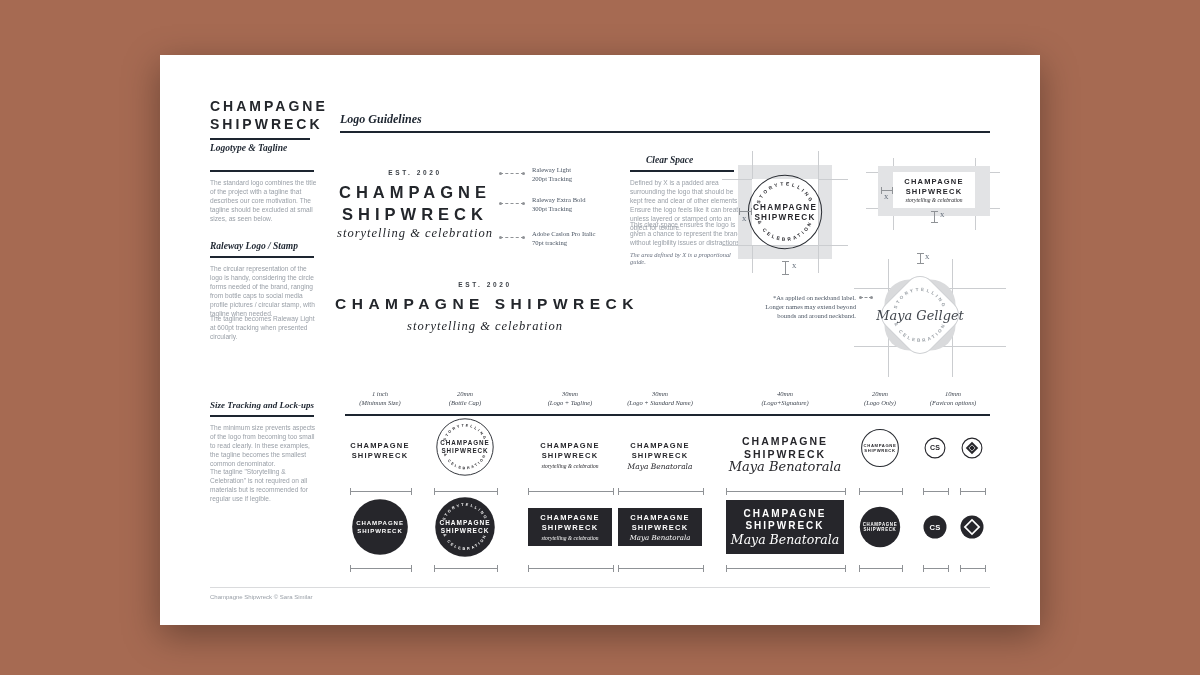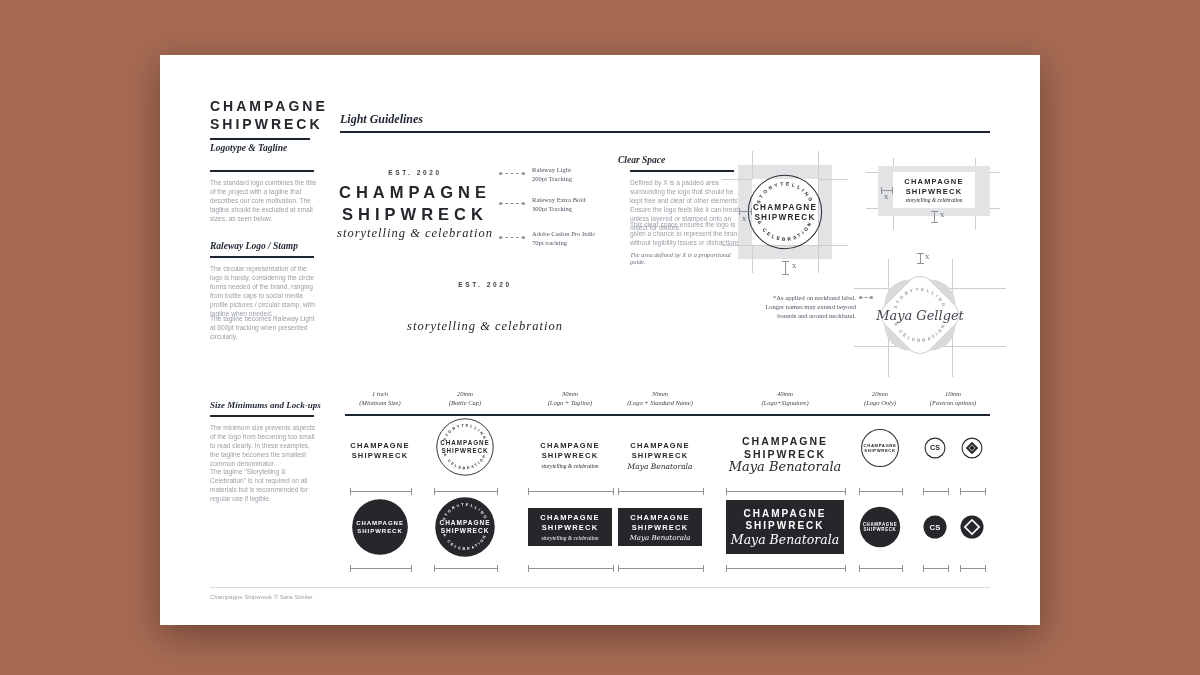--- a/index.html
+++ b/index.html
@@ -76,33 +76,33 @@
     <path id="oarcB" d="M 22,50 A 28,28 0 0 0 78,50"></path>
   </defs>
 </svg>
 
 <div class="page">
 
   <div class="abs brandline" style="left:50px;top:42px">CHAMPAGNE</div>
   <div class="abs brandline" style="left:50px;top:60px">SHIPWRECK</div>
   <div class="abs rule-dark" style="left:50px;top:83px;width:100px"></div>
 
-  <div class="abs serif-h lg" style="left:180px;top:57px">Light Guidelines</div>
+  <div class="abs serif-h lg" style="left:180px;top:57px">Logo Guidelines</div>
   <div class="abs rule-dark" style="left:180px;top:76px;width:650px"></div>
 
   <div class="abs serif-h" style="left:50px;top:88px">Logotype &amp; Tagline</div>
   <div class="abs rule-mid" style="left:50px;top:115px;width:104px"></div>
   <div class="abs bodytxt" style="left:50px;top:123px;width:110px">The standard logo combines the title of the project with a tagline that describes our core motivation. The tagline should be excluded at small sizes, as seen below.</div>
 
   <div class="abs serif-h" style="left:50px;top:186px">Raleway Logo / Stamp</div>
   <div class="abs rule-mid" style="left:50px;top:201px;width:104px"></div>
   <div class="abs bodytxt" style="left:50px;top:209px;width:110px">The circular representation of the logo is handy, considering the circle forms needed of the brand, ranging from bottle caps to social media profile pictures / circular stamp, with tagline when needed.</div>
   <div class="abs bodytxt" style="left:50px;top:259px;width:110px">The tagline becomes Raleway Light at 600pt tracking when presented circularly.</div>
 
-  <div class="abs serif-h" style="left:50px;top:345px;font-size:9px">Size Minimums and Lock-ups</div>
+  <div class="abs serif-h" style="left:50px;top:345px;font-size:9px">Size Tracking and Lock-ups</div>
   <div class="abs rule-mid" style="left:50px;top:360px;width:104px"></div>
   <div class="abs bodytxt" style="left:50px;top:368px;width:110px">The minimum size prevents aspects of the logo from becoming too small to read clearly. In these examples, the tagline becomes the smallest common denominator.</div>
   <div class="abs bodytxt" style="left:50px;top:412px;width:110px">The tagline "Storytelling &amp; Celebration" is not required on all materials but is recommended for regular use if legible.</div>
 
   <div class="abs est c" style="left:170px;top:114px;width:170px">EST. 2020</div>
   <div class="abs bigname c" style="left:170px;top:126px;width:170px">CHAMPAGNE</div>
   <div class="abs bigname c" style="left:170px;top:148px;width:170px">SHIPWRECK</div>
   <div class="abs tagline c" style="left:170px;top:171px;width:170px">storytelling &amp; celebration</div>
 
   <div class="callout-arrow" style="left:340px;top:118px"></div>
@@ -115,23 +115,24 @@
     <div>Raleway Extra Bold</div>
     <div>300pt Tracking</div>
   </div>
   <div class="callout-arrow" style="left:340px;top:182px"></div>
   <div class="abs calltxt" style="left:372px;top:174px">
     <div>Adobe Caslon Pro Italic</div>
     <div>70pt tracking</div>
   </div>
 
   <div class="abs est c" style="left:175px;top:226px;width:300px">EST. 2020</div>
+  <div class="abs hname c" style="left:175px;top:240px;width:300px">CHAMPAGNE SHIPWRECK</div>
   <div class="abs tagline c" style="left:175px;top:264px;width:300px">storytelling &amp; celebration</div>
 
-  <div class="abs serif-h" style="left:458px;top:100px">Clear Space</div>
+  <div class="abs serif-h" style="left:486px;top:100px">Clear Space</div>
   <div class="abs rule-mid" style="left:470px;top:115px;width:104px"></div>
   <div class="abs bodytxt" style="left:470px;top:123px;width:114px">Defined by X is a padded area surrounding the logo that should be kept free and clear of other elements. Ensure the logo feels like it can breath unless layered or stamped onto an object for texture.</div>
   <div class="abs bodytxt" style="left:470px;top:165px;width:114px">This clear space ensures the logo is given a chance to represent the brand without legibility issues or distractions.</div>
   <div class="abs notetxt" style="left:470px;top:196px;width:114px">The area defined by X is a proportional guide.</div>
 
   <div class="abs graybox" style="left:578px;top:110px;width:94px;height:94px"></div>
   <div class="abs guide" style="left:562px;top:124px;width:126px;height:1px"></div>
   <div class="abs guide" style="left:562px;top:190px;width:126px;height:1px"></div>
   <div class="abs guide" style="left:592px;top:96px;width:1px;height:122px"></div>
   <div class="abs guide" style="left:658px;top:96px;width:1px;height:122px"></div>

